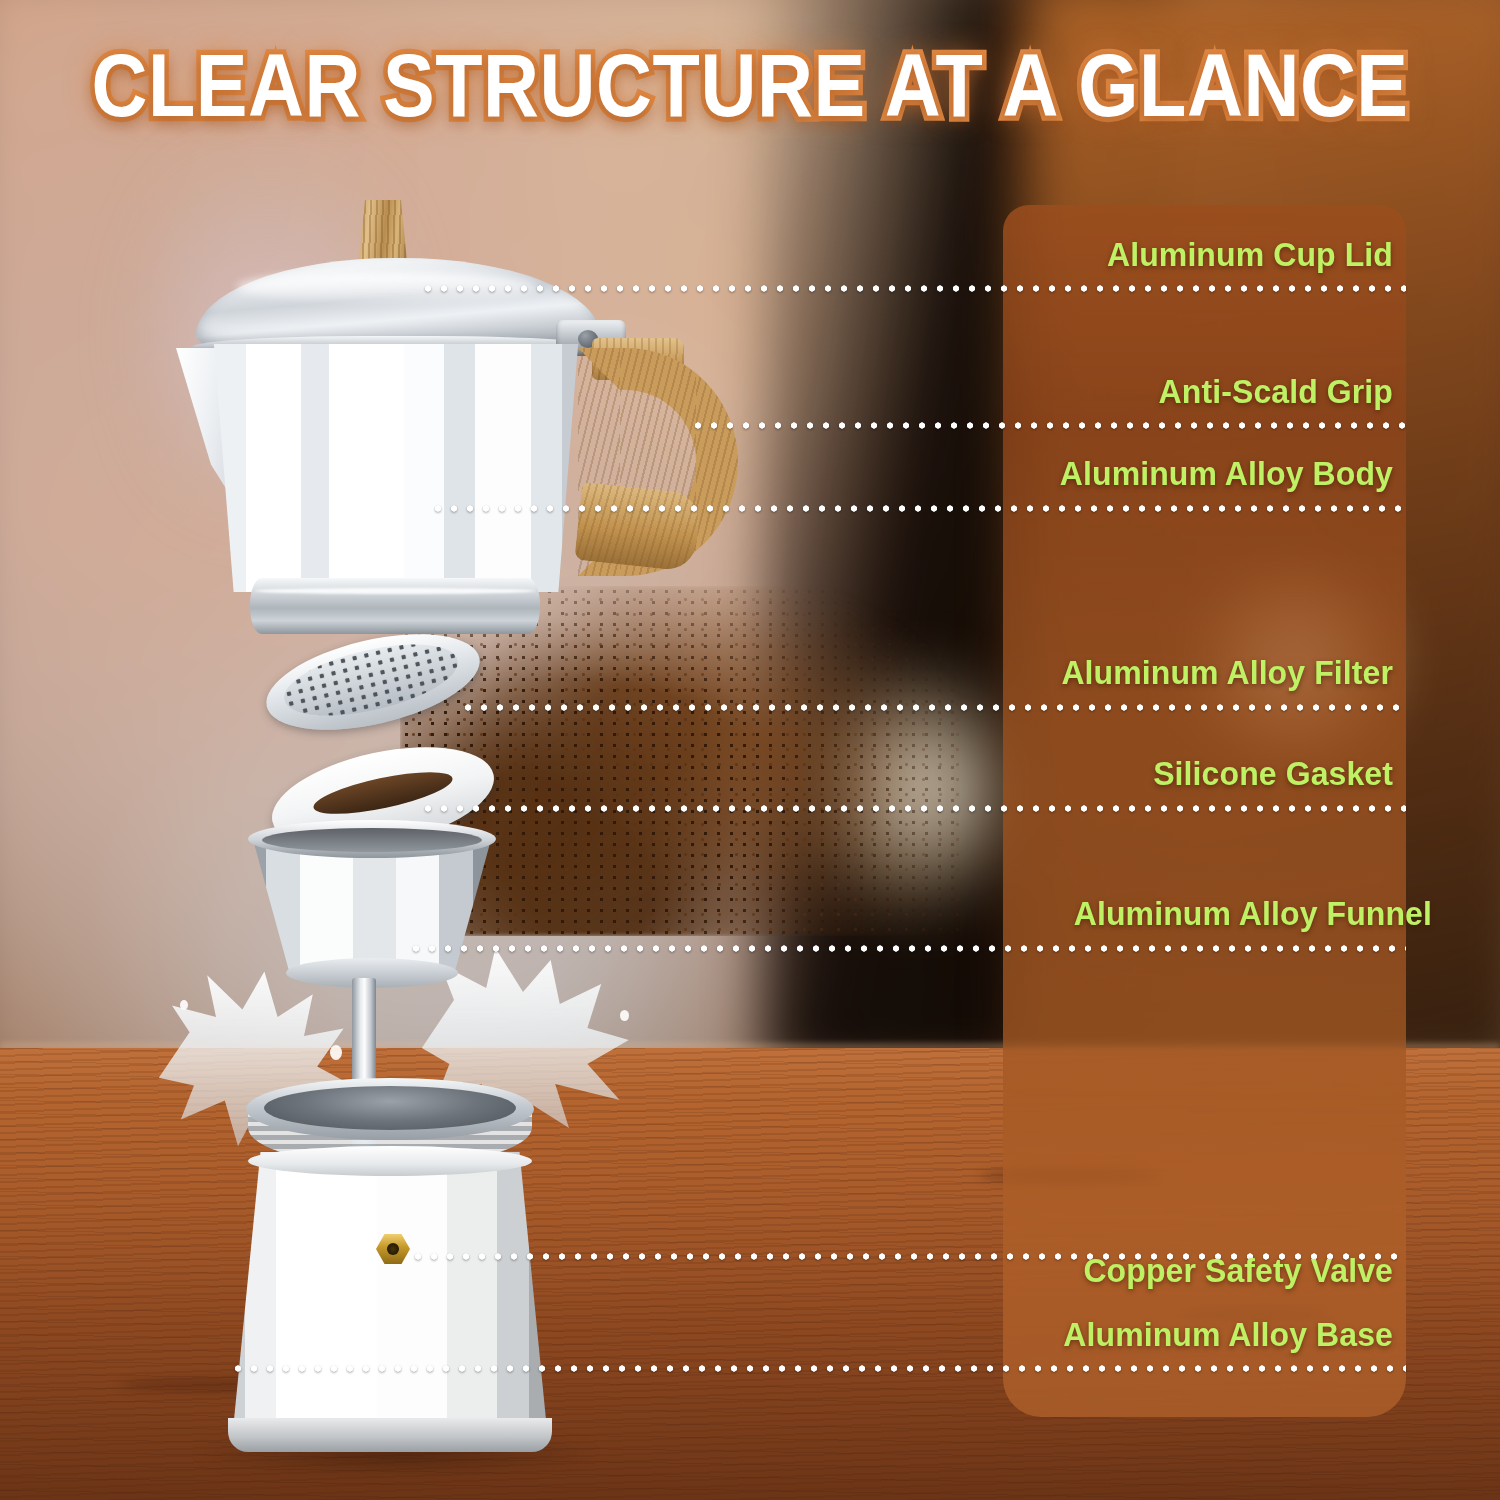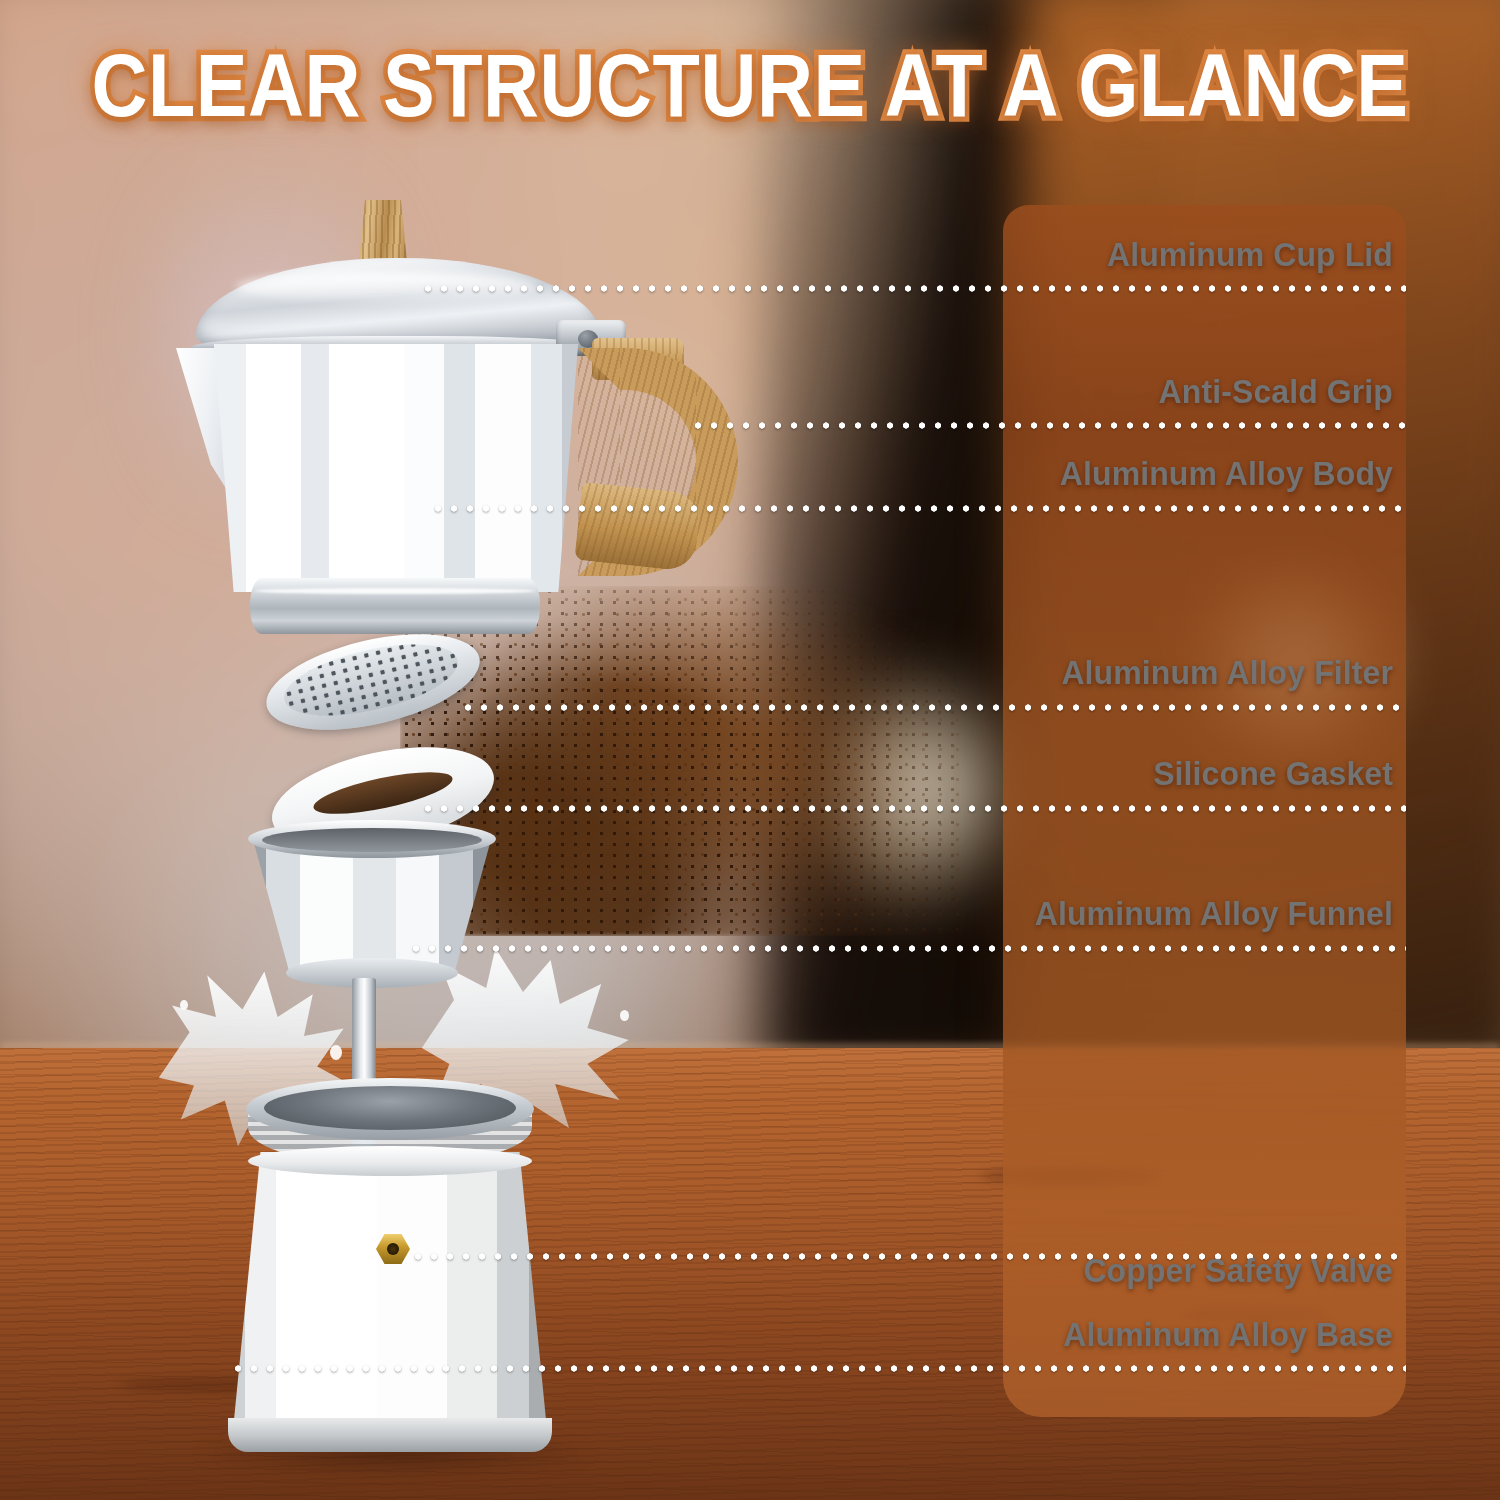--- a/index.html
+++ b/index.html
@@ -89,21 +89,21 @@
   .leader{
     position:absolute;height:9px;
     background-image:radial-gradient(circle, #ffffff 0 2.9px, rgba(255,255,255,0) 3.4px);
     background-size:16px 9px;background-repeat:repeat-x;background-position:left center;
     filter:drop-shadow(0 1px 1px rgba(0,0,0,.35));
   }
 
   
   .label{
     position:absolute;right:1406px;text-align:right;white-space:nowrap;
-    color:#737373;font-weight:700;font-size:32px;letter-spacing:.1px;
+    color:#bef264;font-weight:700;font-size:32px;letter-spacing:.1px;
     text-shadow:0 2px 5px rgba(60,24,6,.55);
   }
   .label span{display:inline-block;transform:scaleY(1.06);}
 
   
   .pot{position:absolute;left:0;top:0;width:1500px;height:1500px;}
 
   
   .knob{
     position:absolute;left:358px;top:200px;width:50px;height:72px;
@@ -427,20 +427,20 @@
       <div class="label" style="top: 236px; left: 1003px; width: 390px;"><span>Aluminum Cup Lid</span></div>
       <div class="leader" style="left: 690px; width: 716px; top: 421px;"></div>
       <div class="label" style="top: 373px; left: 1003px; width: 390px;"><span>Anti-Scald Grip</span></div>
       <div class="leader" style="left: 430px; width: 976px; top: 504px;"></div>
       <div class="label" style="top: 455px; left: 1003px; width: 390px;"><span>Aluminum Alloy Body</span></div>
       <div class="leader" style="left: 460px; width: 946px; top: 703px;"></div>
       <div class="label" style="top: 654px; left: 1003px; width: 390px; text-decoration: underline;"><span>Aluminum Alloy Filter</span></div>
       <div class="leader" style="left: 420px; width: 986px; top: 804px;"></div>
       <div class="label" style="top: 755px; left: 1003px; width: 390px;"><span>Silicone Gasket</span></div>
       <div class="leader" style="left: 408px; width: 998px; top: 944px;"></div>
-      <div class="label" style="top: 895px; left: 1003px; width: 390px;"><span>Aluminum Alloy  Funnel</span></div>
+      <div class="label" style="top: 895px; left: 1042px; width: 390px;"><span>Aluminum Alloy  Funnel</span></div>
       <div class="leader" style="left: 410px; width: 996px; top: 1252px;"></div>
       <div class="label" style="top: 1252px; left: 1003px; width: 390px;"><span>Copper Safety Valve</span></div>
       <div class="leader" style="left: 230px; width: 1176px; top: 1364px;"></div>
       <div class="label" style="top: 1316px; left: 1003px; width: 390px;"><span>Aluminum Alloy Base</span></div>
     </div>
 
 </div>
 
 </body></html>

